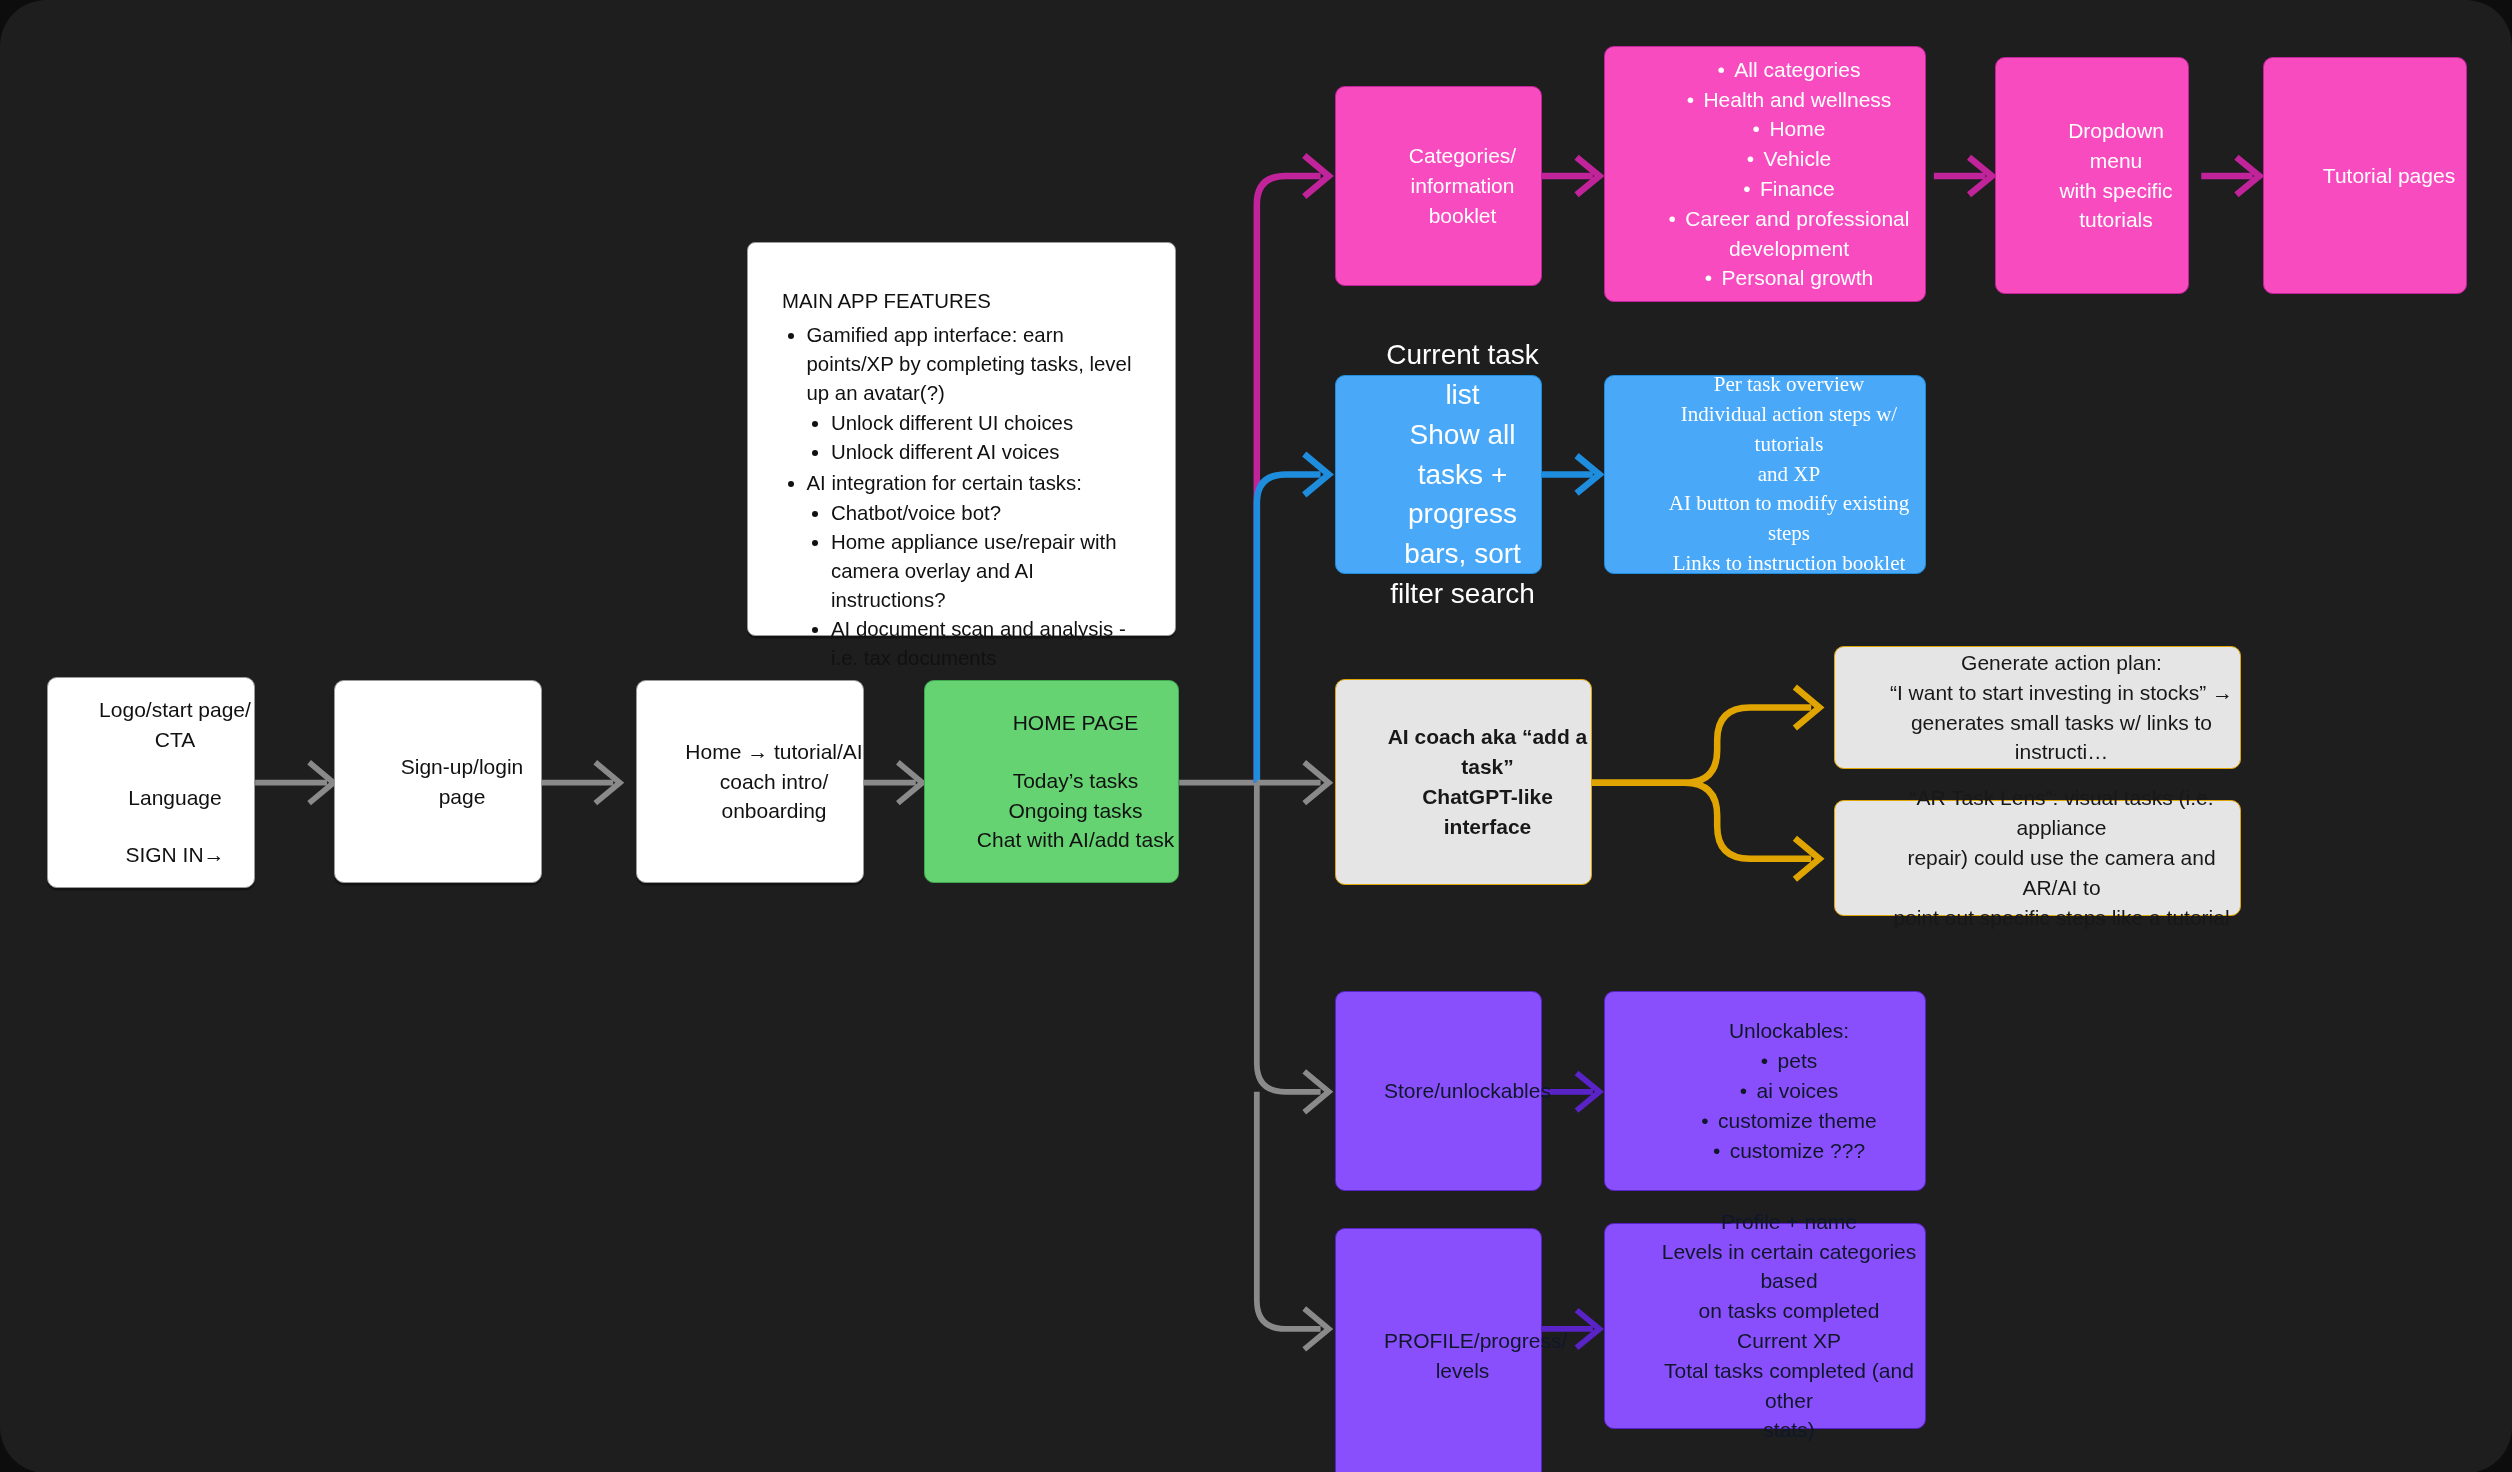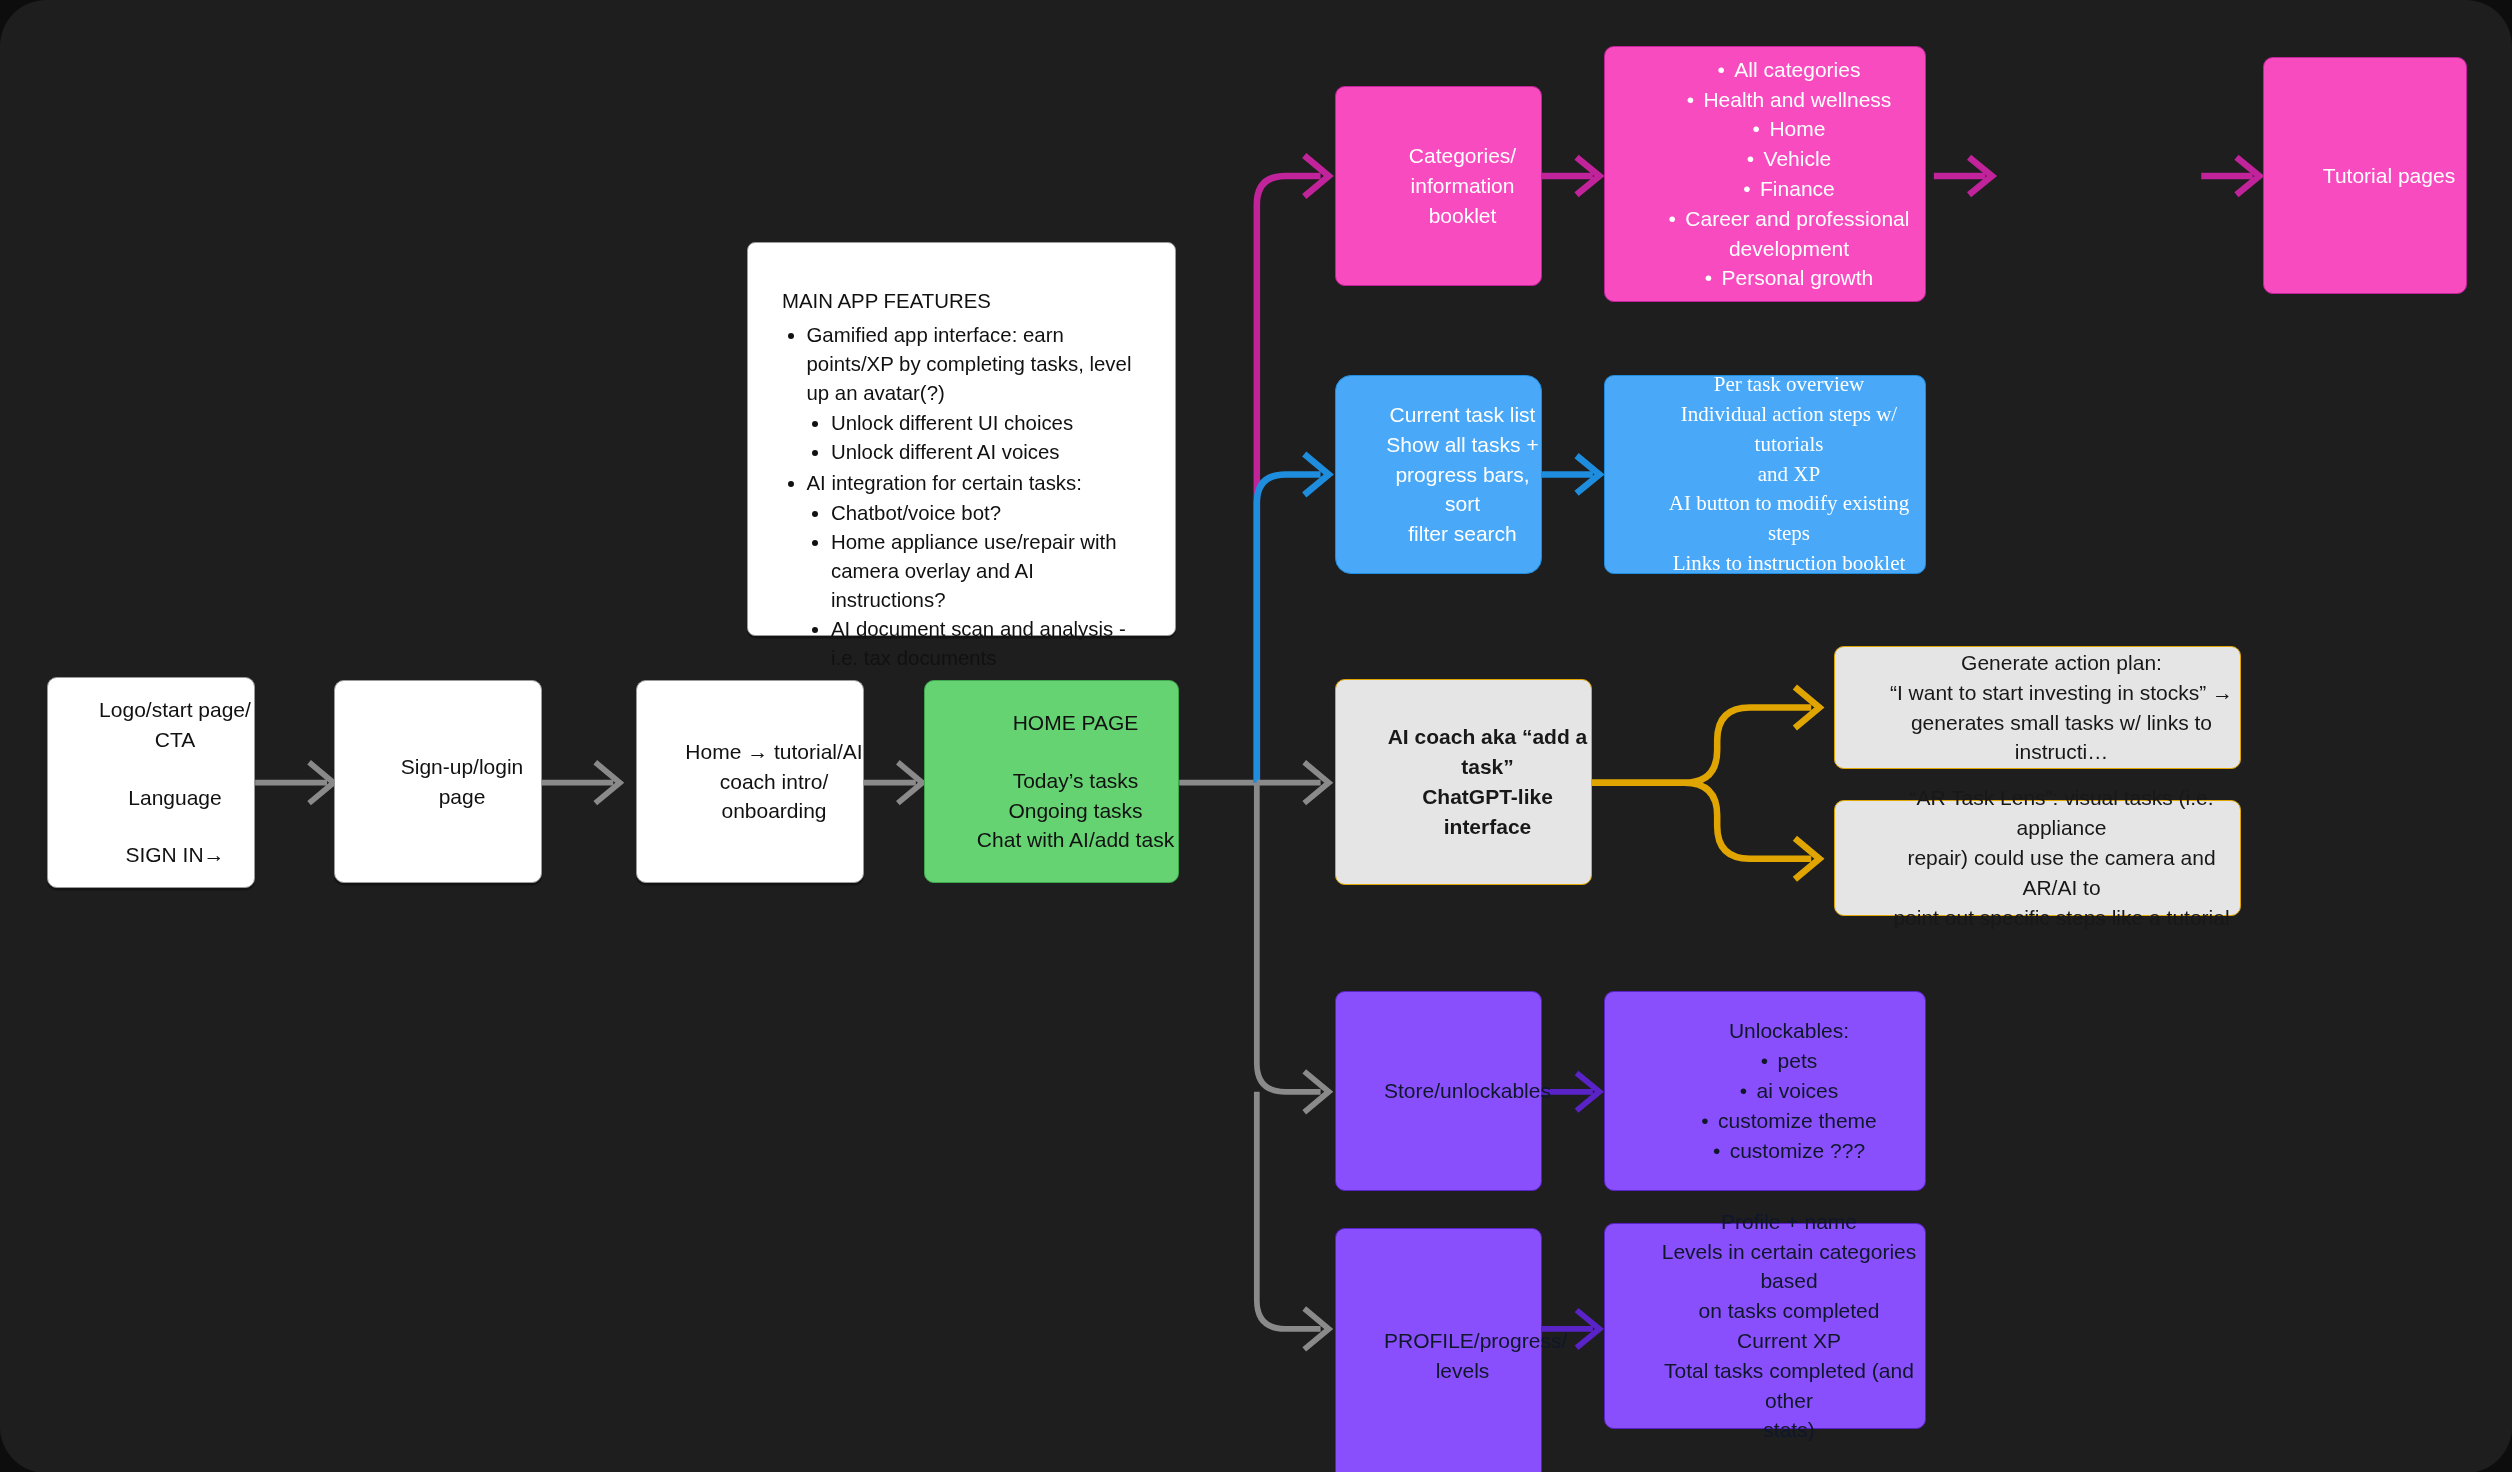--- a/index.html
+++ b/index.html
@@ -208,26 +208,31 @@
       <li>All categories</li>
       <li>Health and wellness</li>
       <li>Home</li>
       <li>Vehicle</li>
       <li>Finance</li>
       <li>Career and professional development</li>
       <li>Personal growth</li>
     </ul>
   </div>
 
+  <div class="node pink" style="left:1995px;top:57px;width:194px;height:237px;font-size:21px;">
+    <span class="ln">Dropdown menu</span>
+    <span class="ln">with specific</span>
+    <span class="ln">tutorials</span>
+  </div>
 
   <div class="node pink" style="left:2263px;top:57px;width:204px;height:237px;font-size:21px;">
     <span class="ln">Tutorial pages</span>
   </div>
 
-  <div class="node blue" style="left:1335px;top:375px;width:207px;height:199px;font-size:21px;border-radius:16px;">
+  <div class="node blue" style="left:1335px;top:375px;width:207px;height:199px;font-size:28px;">
     <span class="ln">Current task list</span>
     <span class="ln">Show all tasks +</span>
     <span class="ln">progress bars, sort</span>
     <span class="ln">filter search</span>
   </div>
 
   <div class="node blue" style="left:1604px;top:375px;width:322px;height:199px;font-size:21px;font-family:Liberation Serif, serif;">
     <span class="ln">Per task overview</span>
     <span class="ln">Individual action steps w/ tutorials</span>
     <span class="ln">and XP</span>

